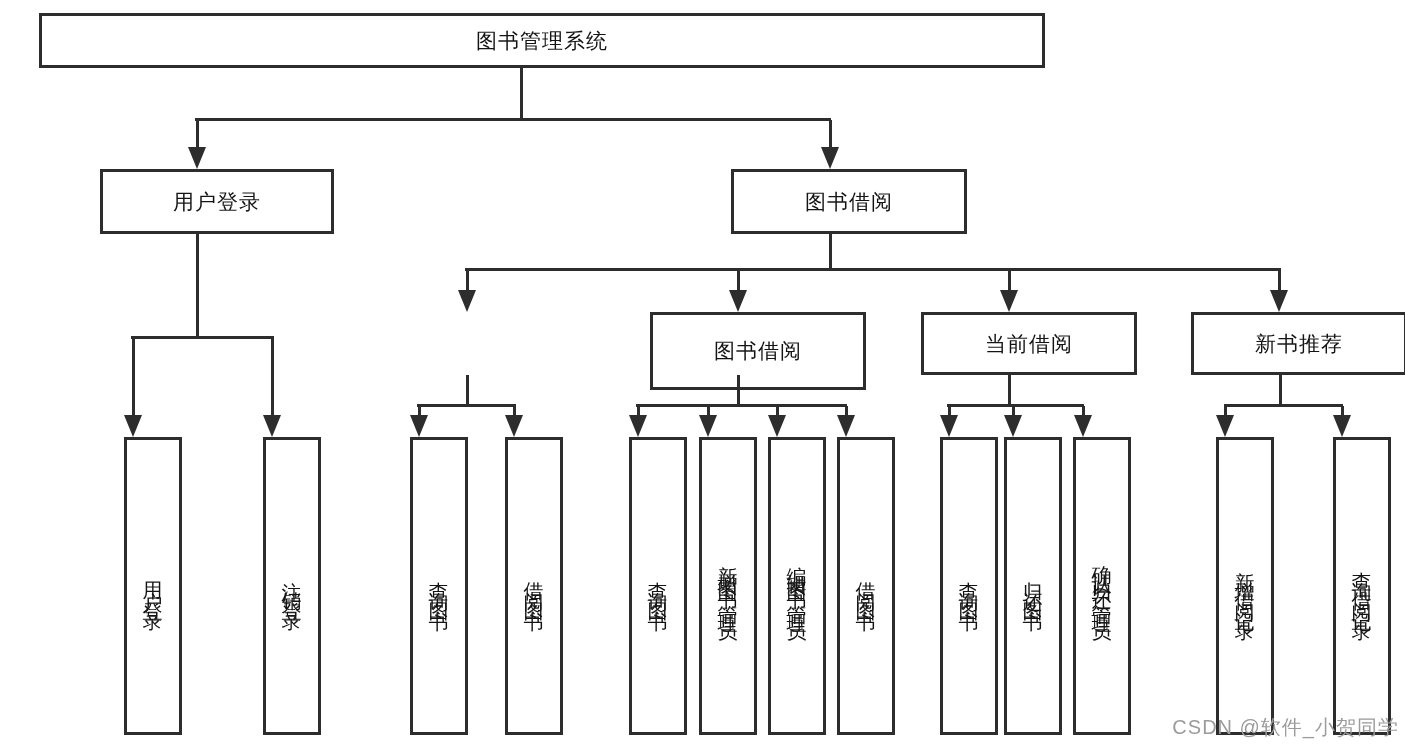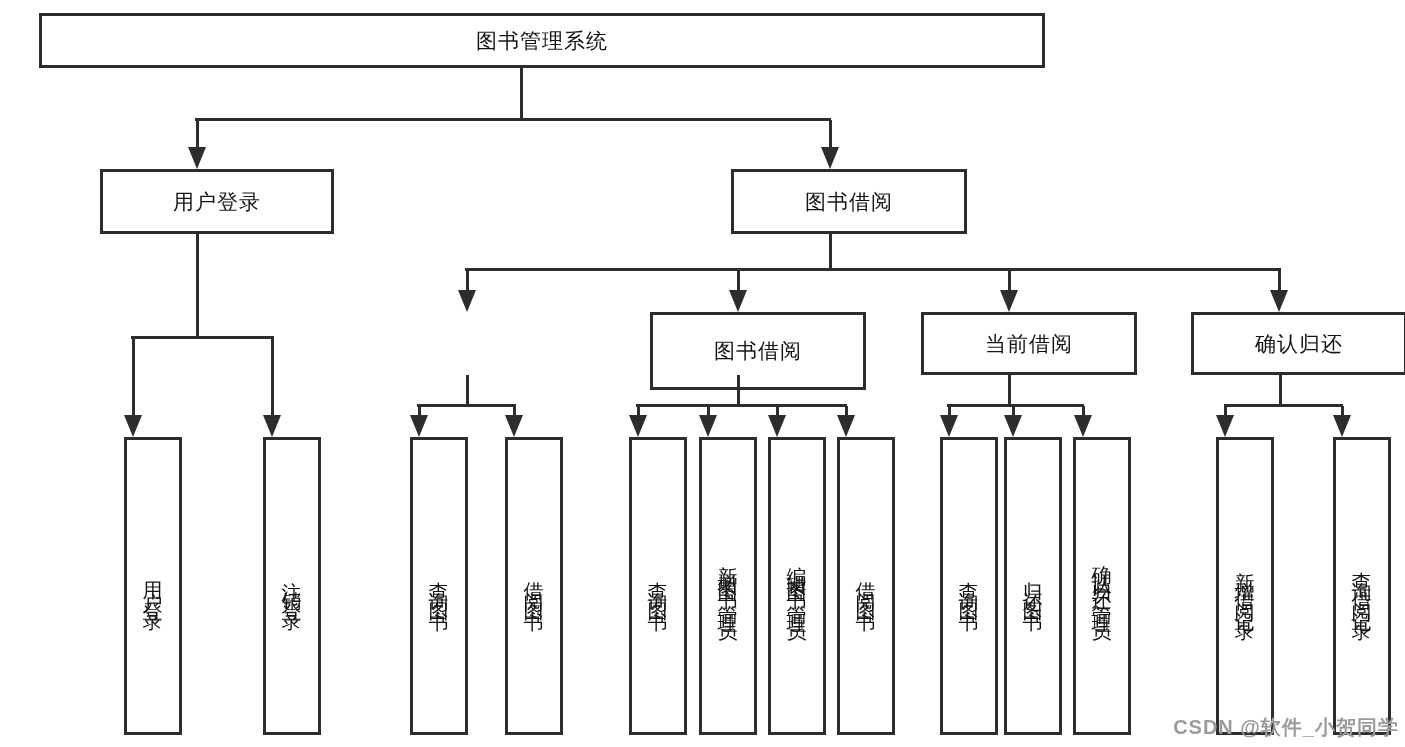--- a/index.html
+++ b/index.html
@@ -19,21 +19,21 @@
     font-size:20px; line-height:1; letter-spacing:10px; color:#141414;
   }
   .line { position:absolute; background:#2d2d2d; }
   .tri {
     position:absolute; width:0; height:0;
     border-left:9px solid transparent; border-right:9px solid transparent;
     border-top:22px solid #2d2d2d;
   }
   .watermark {
     position:absolute; right:6px; top:714px; font-size:20px;
-    color:#9b9b9b; letter-spacing:1px; z-index:5; white-space:nowrap;font-weight:bold;
+    color:#9b9b9b; letter-spacing:1px; z-index:5; white-space:nowrap;
   }
 </style>
 </head>
 <body>
 
 <div class="canvas">
 
   <div class="box" style="left:19px; top:13px; width:1006px; height:55px;">
     <span class="hlabel">图书管理系统</span>
   </div>
@@ -70,21 +70,21 @@
   <div class="line" style="left:1278px; top:270px; width:3px; height:20px;"></div>
   <div class="tri" style="left:1270px; top:290px;"></div>
 
   <div class="box" style="left:630px; top:312px; width:216px; height:78px;">
     <span class="hlabel">图书借阅</span>
   </div>
   <div class="box" style="left:901px; top:312px; width:216px; height:63px;">
     <span class="hlabel">当前借阅</span>
   </div>
   <div class="box" style="left:1171px; top:312px; width:216px; height:63px;">
-    <span class="hlabel">确认归还</span>
+    <span class="hlabel">新书推荐</span>
   </div>
 
   <div class="line" style="left:466px; top:375px; width:3px; height:29px;"></div>
   <div class="line" style="left:417px; top:404px; width:99px; height:3px;"></div>
   <div class="line" style="left:418px; top:406px; width:3px; height:9px;"></div>
   <div class="tri" style="left:410px; top:415px;"></div>
   <div class="line" style="left:513px; top:406px; width:3px; height:9px;"></div>
   <div class="tri" style="left:505px; top:415px;"></div>
 
   <div class="line" style="left:737px; top:375px; width:3px; height:29px;"></div>

